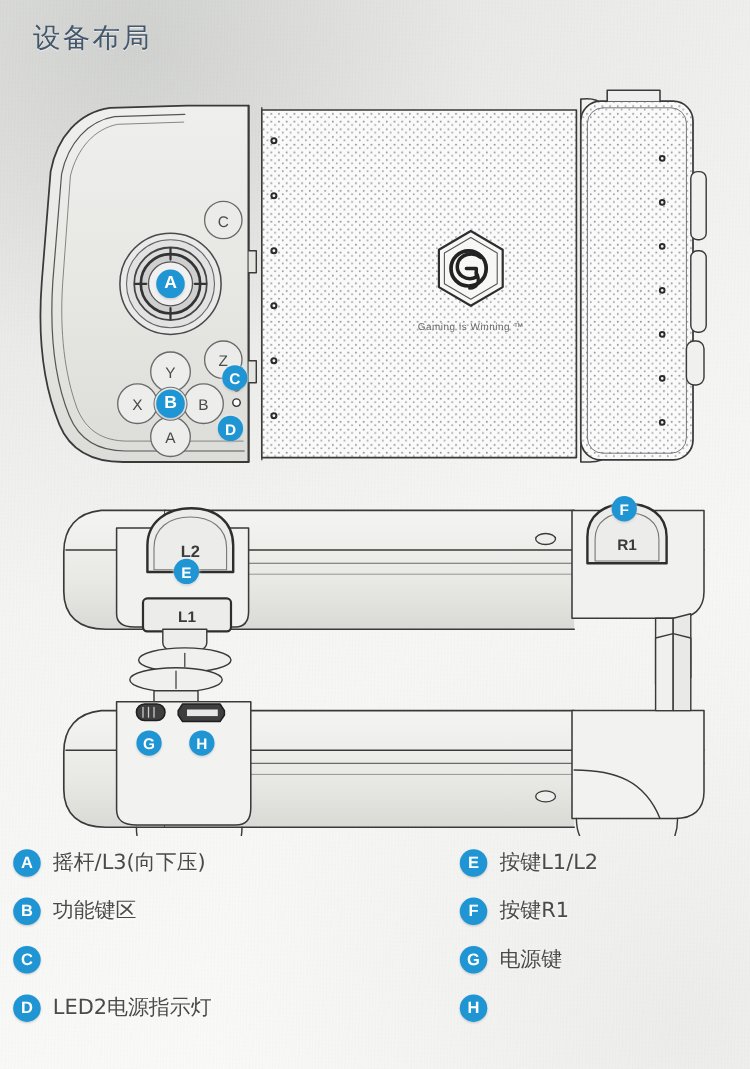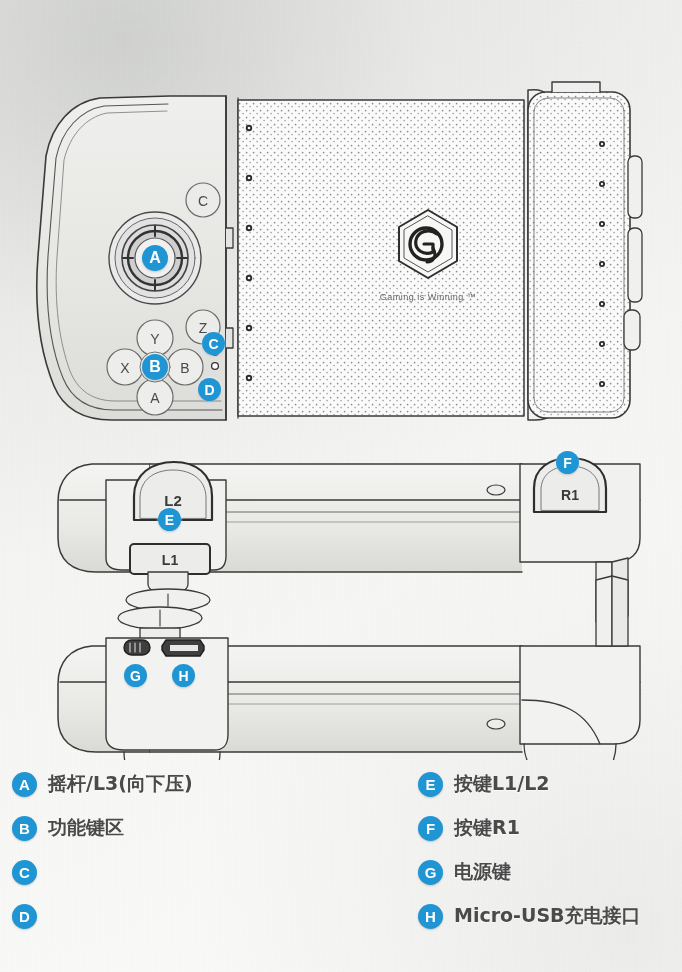--- a/index.html
+++ b/index.html
@@ -112,30 +112,30 @@
     justify-content: center;
     box-shadow: 0 1px 2px rgba(0,0,0,0.18);
   }
   .legend-text {
     margin-left: 11px;
     font-size: 19px;
     color: #4a4a4a;
     font-family: "DejaVu Sans", "Liberation Sans", sans-serif;
     white-space: nowrap;
     text-shadow: 0 1px 0 rgba(255,255,255,0.55);
-    font-weight: bold;
   }
 </style>
 </head>
 <body>
 
 <div class="page">
   <div class="paper-tint"></div>
   <div class="paper-grain"></div>
 
+  <div class="title">设备布局</div>
 
   <div class="diagram">
     <svg width="682" height="700" viewBox="0 0 682 700" xmlns="http://www.w3.org/2000/svg">
       <defs>
 
         <pattern id="stipple" width="7" height="7" patternUnits="userSpaceOnUse">
           <rect width="7" height="7" fill="#fafafa"></rect>
           <circle cx="1.6" cy="1.6" r="0.85" fill="#8d8d8d"></circle>
           <circle cx="5.1" cy="4.6" r="0.8" fill="#9a9a9a"></circle>
         </pattern>
@@ -379,36 +379,36 @@
       </div>
       <div class="legend-row">
         <span class="badge">B</span>
         <span class="legend-text">功能键区</span>
       </div>
       <div class="legend-row">
         <span class="badge">C</span>
       </div>
       <div class="legend-row">
         <span class="badge">D</span>
+        <span class="legend-text">LED2电源指示灯</span>
       </div>
     </div>
 
     <div class="legend-col right">
       <div class="legend-row">
         <span class="badge">E</span>
         <span class="legend-text">按键L1/L2</span>
       </div>
       <div class="legend-row">
         <span class="badge">F</span>
         <span class="legend-text">按键R1</span>
       </div>
       <div class="legend-row">
         <span class="badge">G</span>
         <span class="legend-text">电源键</span>
       </div>
       <div class="legend-row">
         <span class="badge">H</span>
-        <span class="legend-text">Micro-USB充电接口</span>
       </div>
     </div>
 
   </div>
 </div>
 
 </body></html>

